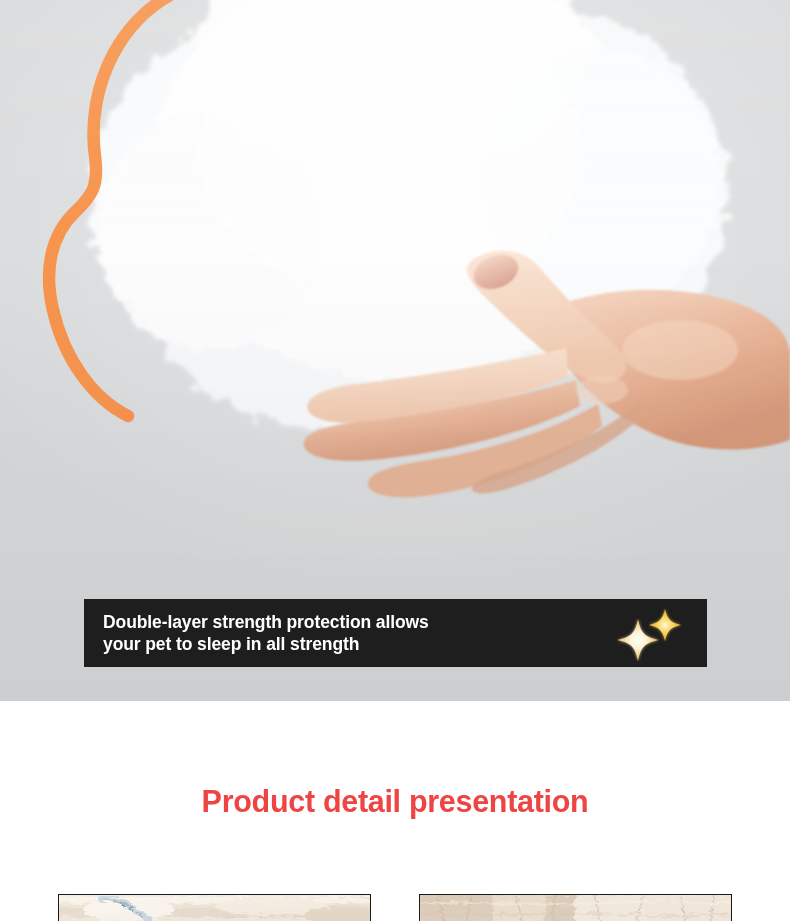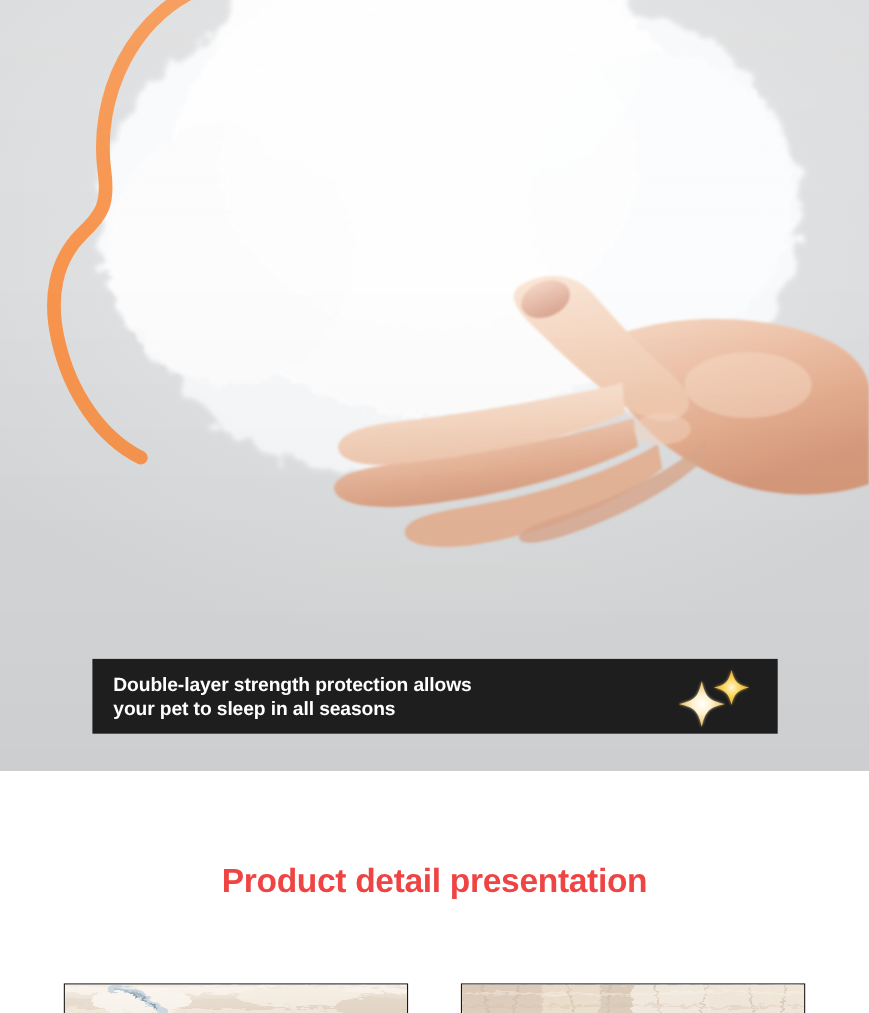--- a/index.html
+++ b/index.html
@@ -196,21 +196,21 @@
         <ellipse cx="430" cy="110" rx="58" ry="30" fill="#f8ddc9" opacity="0.45" filter="url(#softEdge)"></ellipse>
         <ellipse cx="352" cy="150" rx="26" ry="14" fill="#f6d5bf" opacity="0.5" filter="url(#softEdge)"></ellipse>
       </svg>
     </div>
 
     <div class="hero-vignette"></div>
 
     <div class="banner">
       <div class="banner-text">
         <span>Double-layer strength protection allows</span>
-        <span>your pet to sleep in all seasons</span>
+        <span>your pet to sleep in all strength</span>
       </div>
       <div class="banner-spark">
         <svg viewBox="0 0 74 60" aria-hidden="true">
           <defs>
             <radialGradient id="sparkGoldG" cx="50%" cy="50%" r="50%">
               <stop offset="0%" stop-color="#fff6d8"></stop>
               <stop offset="45%" stop-color="#fbd65f"></stop>
               <stop offset="100%" stop-color="#e8a828"></stop>
             </radialGradient>
             <radialGradient id="sparkPaleG" cx="50%" cy="50%" r="50%">

